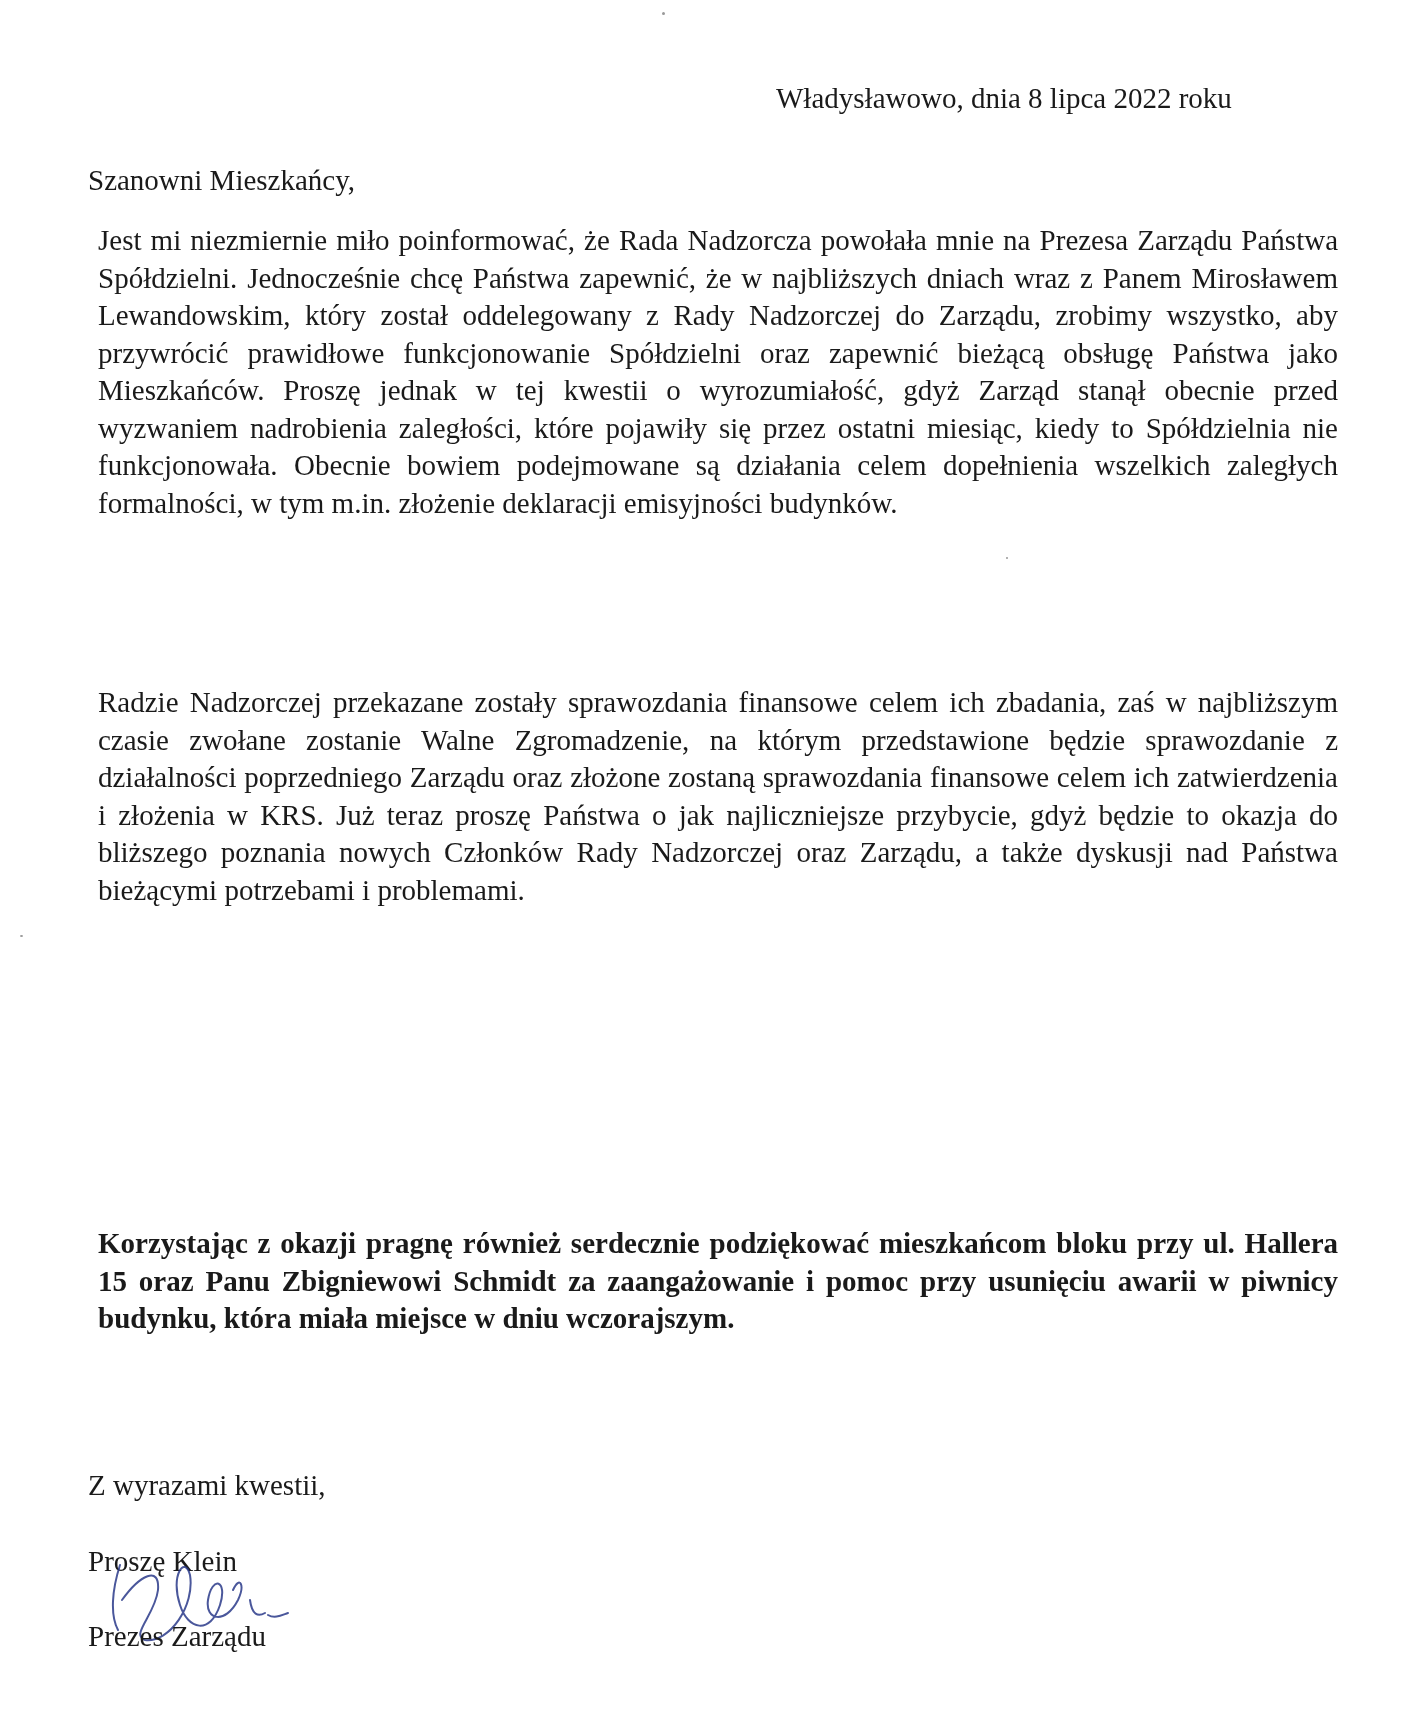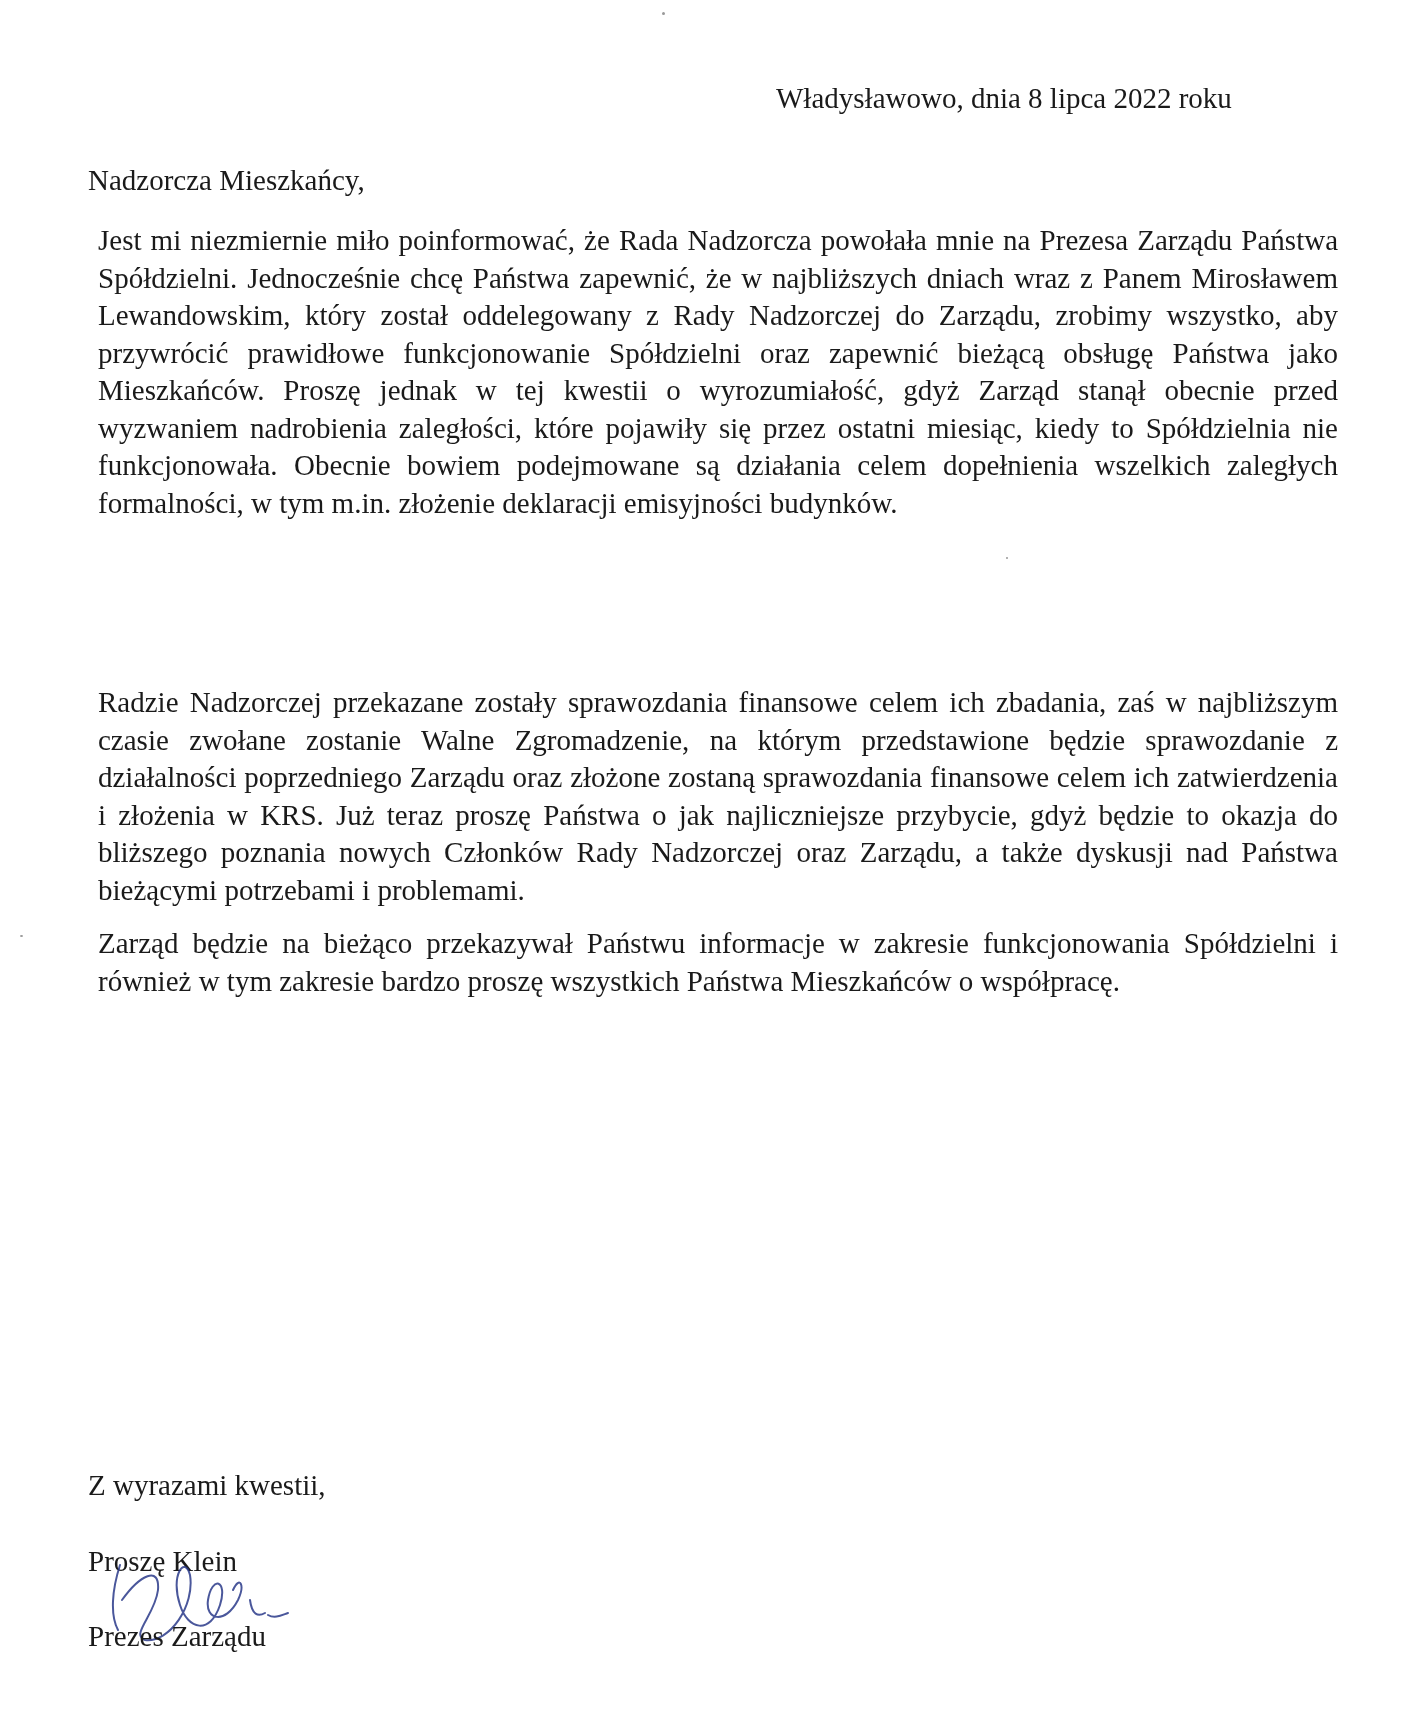--- a/index.html
+++ b/index.html
@@ -42,36 +42,36 @@
   }
   .dot { position: absolute; background: #999; border-radius: 50%; }
 </style>
 </head>
 <body>
 
 <div class="page">
 
   <div class="date">Władysławowo, dnia 8 lipca 2022 roku</div>
 
-  <div class="salutation">Nadzorcza Mieszkańcy,</div>
+  <div class="salutation">Szanowni Mieszkańcy,</div>
 
   <div class="body-text" style="top:212px;">
     <p class="para">Jest mi niezmiernie miło poinformować, że Rada Nadzorcza powołała mnie na Prezesa Zarządu Państwa Spółdzielni. Jednocześnie chcę Państwa zapewnić, że w najbliższych dniach wraz z Panem Mirosławem Lewandowskim, który został oddelegowany z Rady Nadzorczej do Zarządu, zrobimy wszystko, aby przywrócić prawidłowe funkcjonowanie Spółdzielni oraz zapewnić bieżącą obsługę Państwa jako Mieszkańców. Proszę jednak w tej kwestii o wyrozumiałość, gdyż Zarząd stanął obecnie przed wyzwaniem nadrobienia zaległości, które pojawiły się przez ostatni miesiąc, kiedy to Spółdzielnia nie funkcjonowała. Obecnie bowiem podejmowane są działania celem dopełnienia wszelkich zaległych formalności, w tym m.in. złożenie deklaracji emisyjności budynków.</p>
   </div>
 
 
   <div class="body-text" style="top:674px;">
     <p class="para">Radzie Nadzorczej przekazane zostały sprawozdania finansowe celem ich zbadania, zaś w najbliższym czasie zwołane zostanie Walne Zgromadzenie, na którym przedstawione będzie sprawozdanie z działalności poprzedniego Zarządu oraz złożone zostaną sprawozdania finansowe celem ich zatwierdzenia i złożenia w KRS. Już teraz proszę Państwa o jak najliczniejsze przybycie, gdyż będzie to okazja do bliższego poznania nowych Członków Rady Nadzorczej oraz Zarządu, a także dyskusji nad Państwa bieżącymi potrzebami i problemami.</p>
   </div>
 
-  <div class="body-text" style="top:915px;">
-    <p class="para">Zarząd będzie na bieżąco przekazywał Państwu informacje w zakresie funkcjonowania Spółdzielni i również w tym zakresie bardzo proszę wszystkich Państwa Mieszkańców o współpracę.</p>
-  </div>
 
 
+  <div class="body-text" style="top:1215px;">
+    <p class="para bold">Korzystając z okazji pragnę również serdecznie podziękować mieszkańcom bloku przy ul. Hallera 15 oraz Panu Zbigniewowi Schmidt za zaangażowanie i pomoc przy usunięciu awarii w piwnicy budynku, która miała miejsce w dniu wczorajszym.</p>
+  </div>
 
   <div class="closing">Z wyrazami kwestii,</div>
 
   <div class="sig-name">Proszę Klein</div>
 
   <svg class="signature" viewBox="0 0 210 100">
     <path d="M20 20 C 12 45, 10 70, 18 85 M22 55 C 40 30, 60 20, 58 45 C 55 70, 30 90, 45 95 C 70 98, 95 60, 90 30 C 85 10, 70 30, 80 60 C 88 85, 110 90, 120 60 C 128 35, 112 30, 108 55 C 105 75, 125 80, 138 55 C 145 40, 140 30, 133 45 M150 55 C 152 70, 158 72, 165 68 M168 70 C 175 74, 182 70, 188 68" fill="none" stroke="#2a3a8a" stroke-width="2" stroke-linecap="round" opacity="0.85"></path>
   </svg>
 
   <div class="sig-title">Prezes Zarządu</div>

